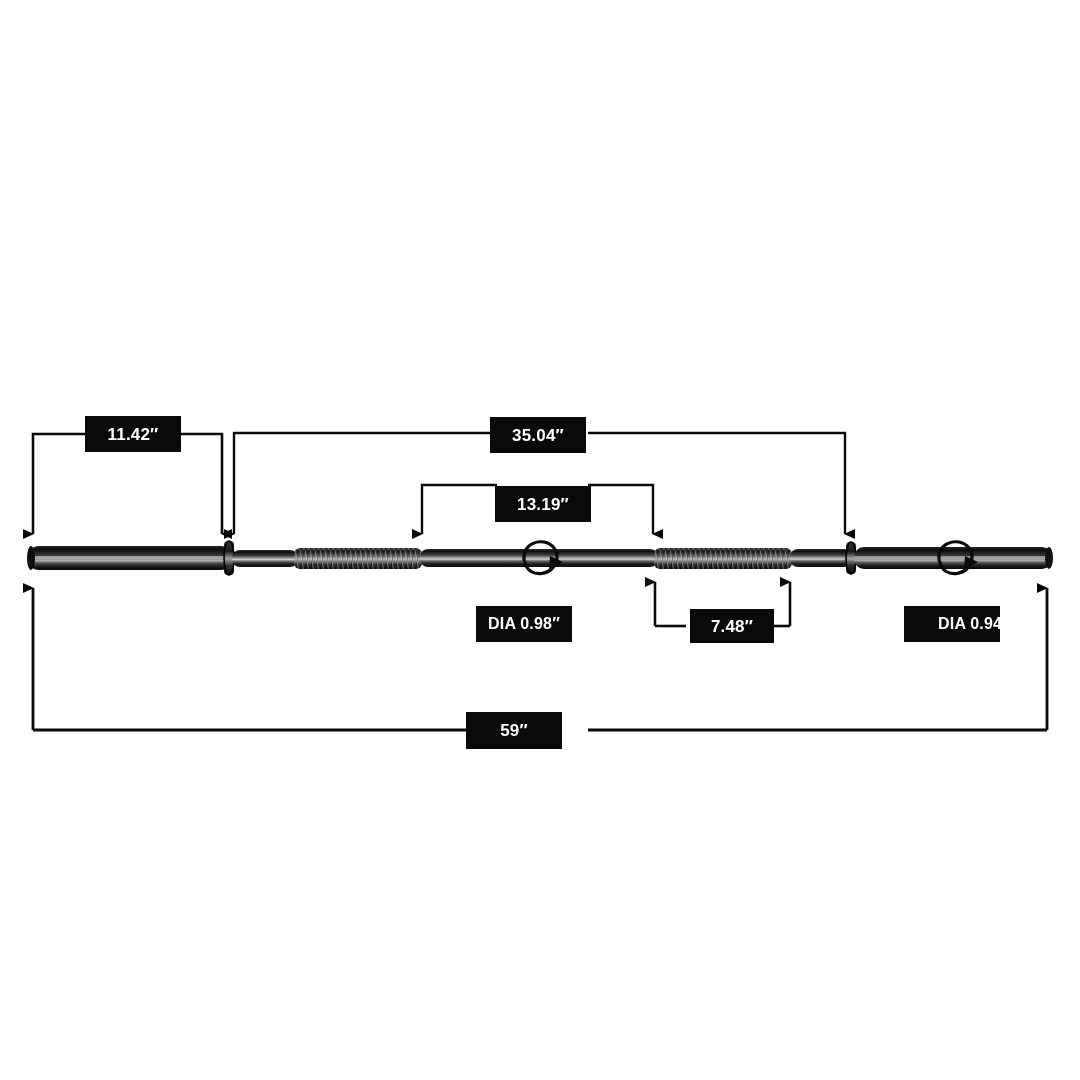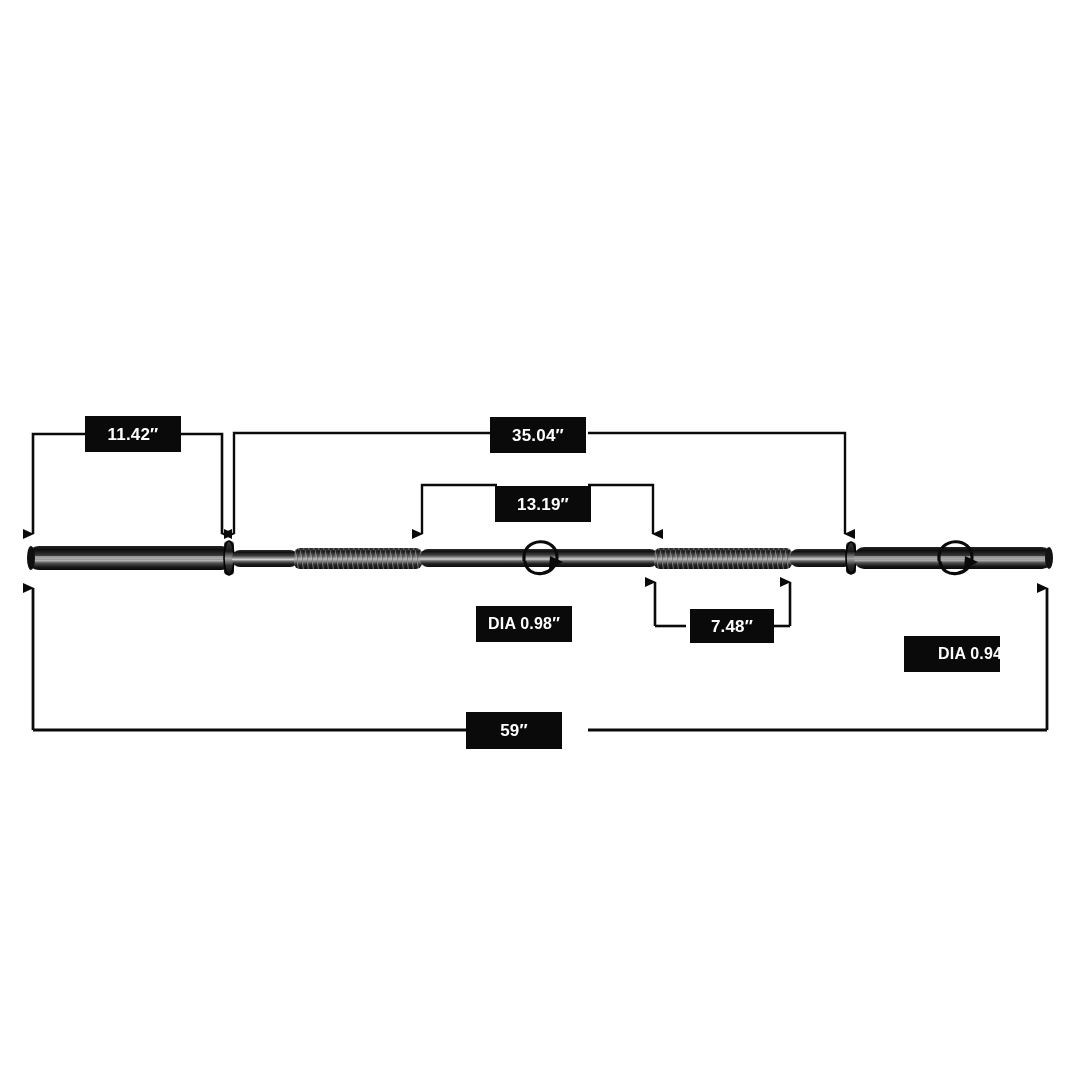--- a/index.html
+++ b/index.html
@@ -38,21 +38,21 @@
     box-sizing: border-box;
     z-index: 6;
   }
   .dim-label span { display: block; line-height: 1; }
 
   #label-11-42 { left: 85px;  top: 416px; width: 96px; height: 36px; font-size: 17px; }
   #label-35-04 { left: 490px; top: 417px; width: 96px; height: 36px; font-size: 17px; }
   #label-13-19 { left: 495px; top: 486px; width: 96px; height: 36px; font-size: 17px; }
   #label-dia-098 { left: 476px; top: 606px; width: 96px; height: 36px; font-size: 16px; }
   #label-7-48  { left: 682px; top: 609px; width: 84px; height: 34px; font-size: 17px; margin-left: 8px; }
-  #label-dia-094 { left: 904px; top: 636px; width: 96px; height: 36px; font-size: 16px; padding-left: 44px; }
+  #label-dia-094 { left: 904px; top: 606px; width: 96px; height: 36px; font-size: 16px; padding-left: 44px; }
   #label-59    { left: 466px; top: 712px; width: 96px; height: 37px; font-size: 17px; }
 </style>
 </head>
 <body>
 
 <div id="stage">
 
   <svg id="diagram-svg" viewBox="0 0 1080 1080">
     <defs>
 

